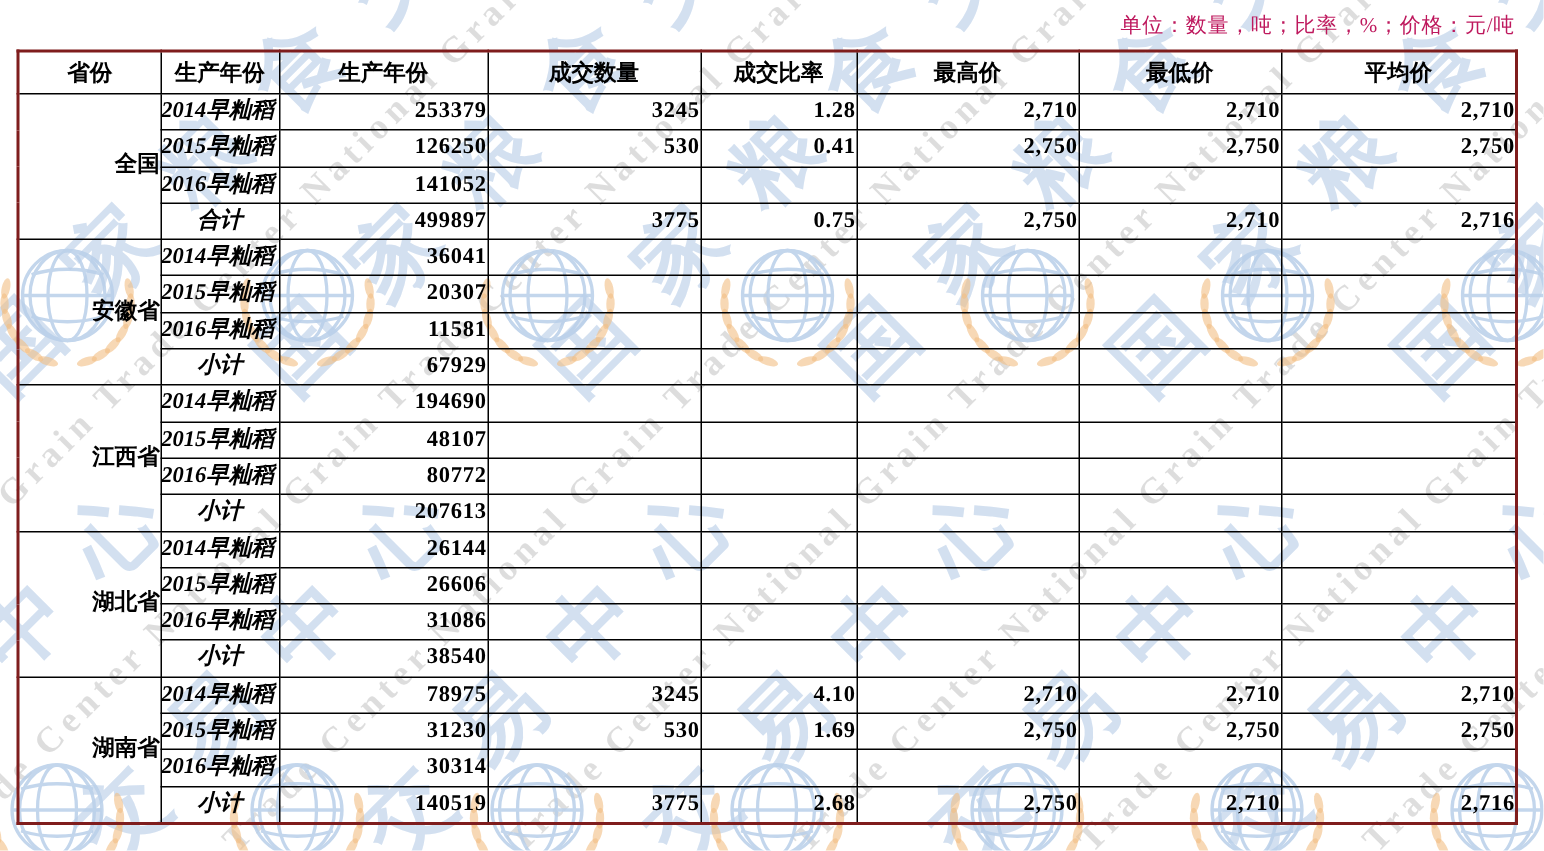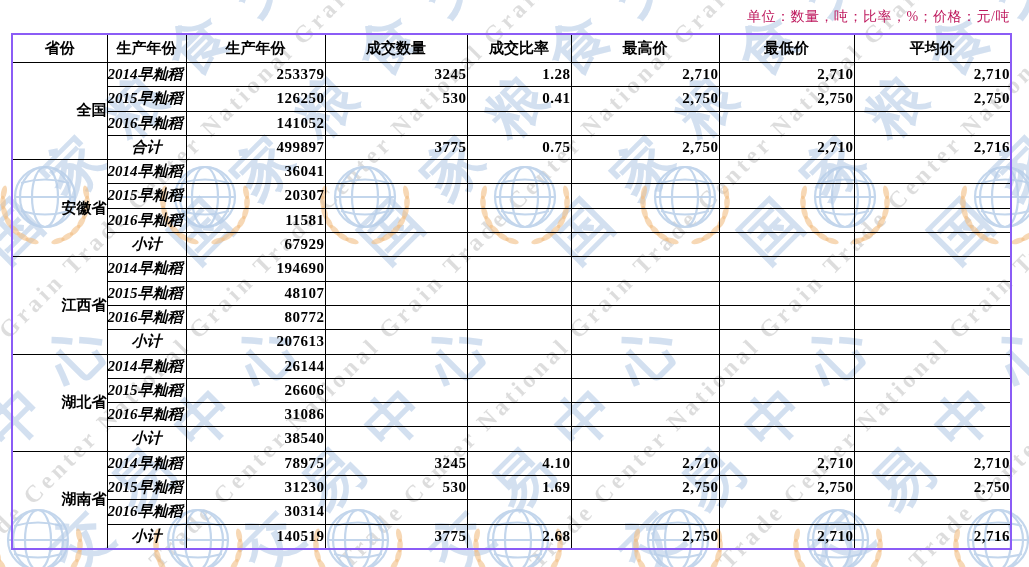--- a/index.html
+++ b/index.html
@@ -16,21 +16,21 @@
   .wm-logo{position:absolute;transform:translate(-50%,-50%);pointer-events:none;}
   
   .unit-note{
     position:absolute;top:8px;right:19px;z-index:2;
     font-size:14px;color:#be185d;letter-spacing:0.5px;
   }
   
   table.report{
     position:absolute;left:11px;top:33px;width:999px;z-index:1;
     border-collapse:collapse;table-layout:fixed;background:transparent;
-    border:2px solid #8b5cf6;
+    border:2px solid #7f1d1d;
   }
   .report th,.report td{
     border:1px solid #000;padding:0;overflow:hidden;white-space:nowrap;
     font-weight:bold;font-size:15px;color:#000;background:transparent;
   }
   .report th{height:27px;text-align:center;}
   .report td{height:23.3px;line-height:23.3px;}
   .province{text-align:right;}
   .yearcell{text-align:left;padding-left:2px;font-style:italic;}
   .yearcell.subtotal{text-align:center;padding-left:0;margin-left:44px;}

